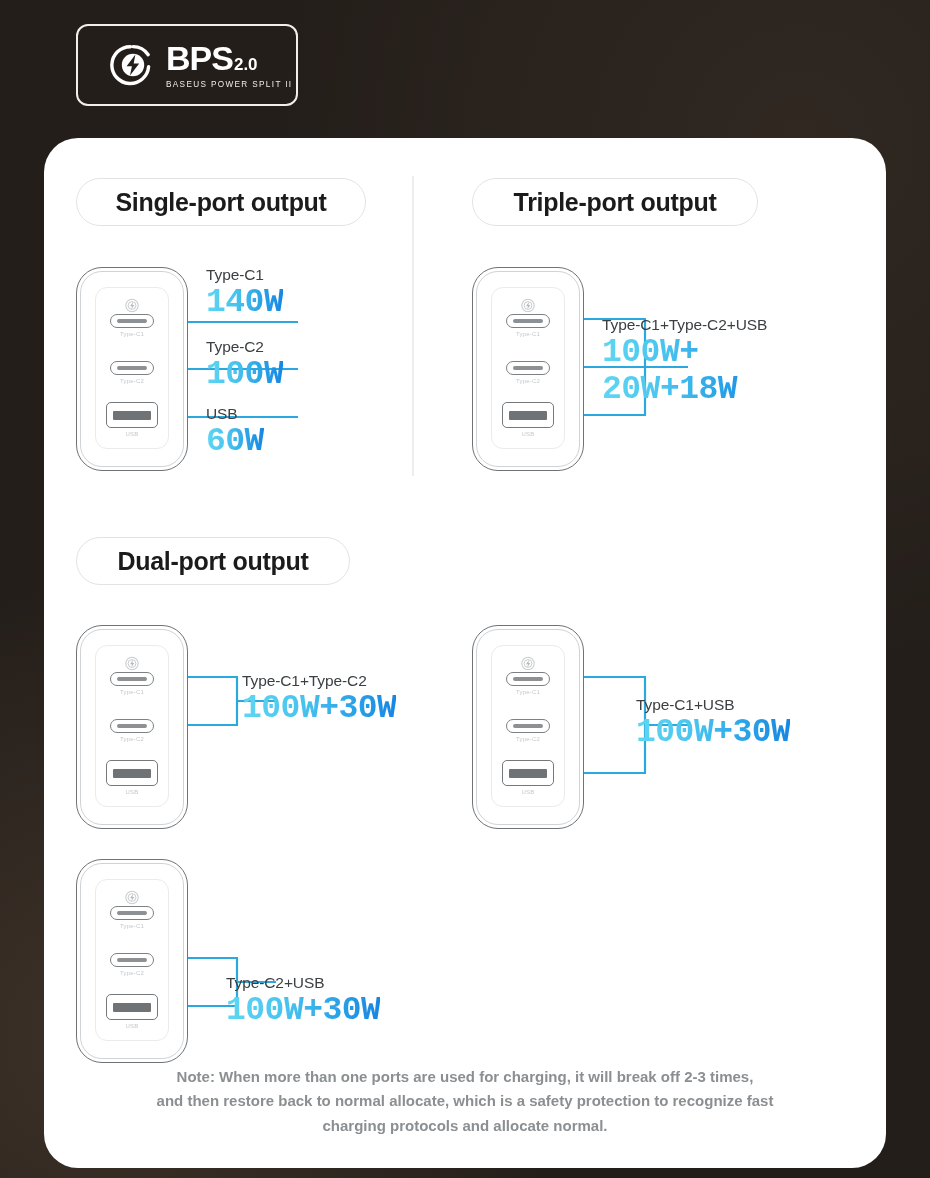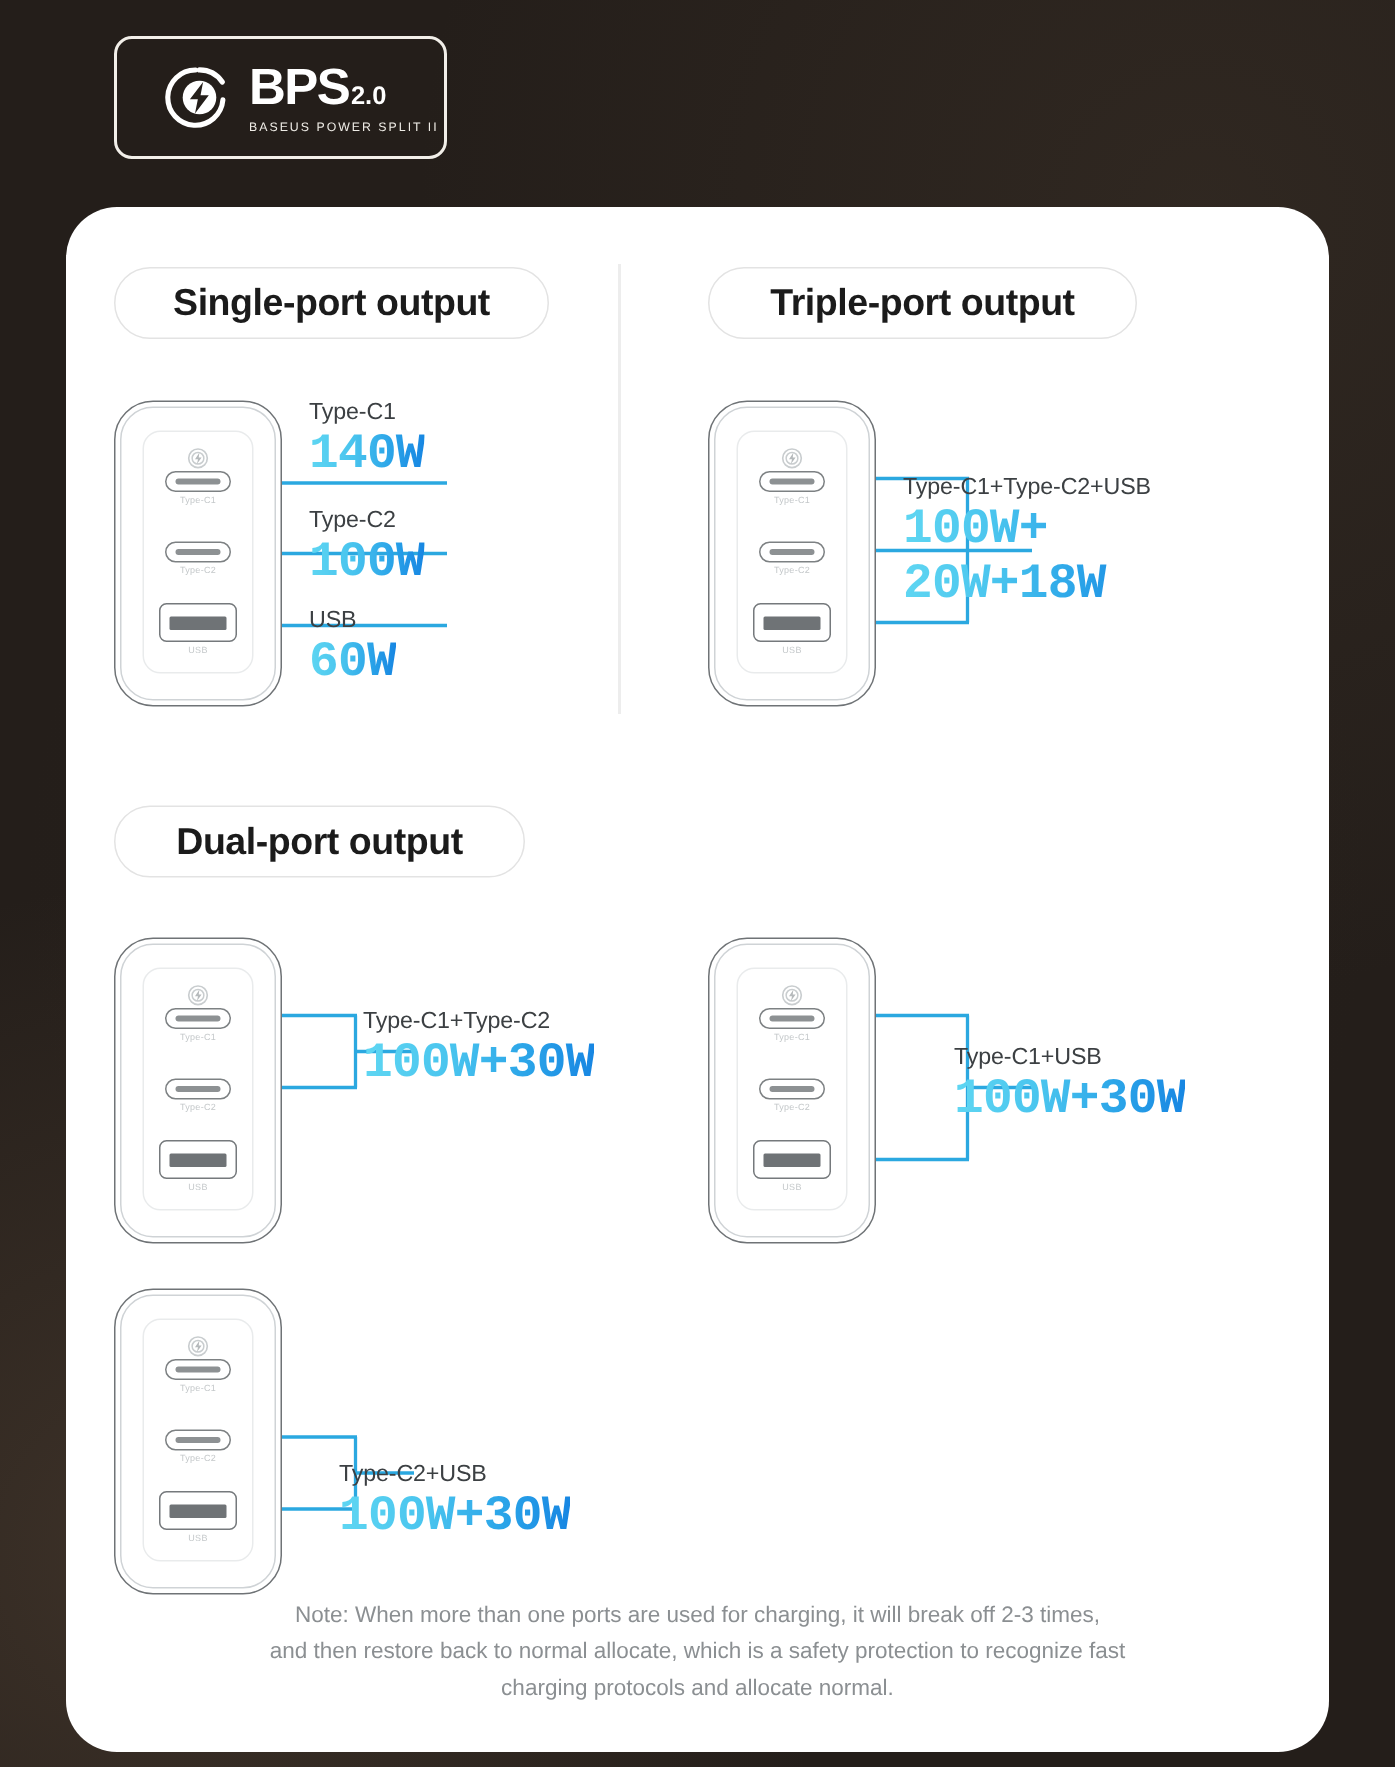--- a/index.html
+++ b/index.html
@@ -126,21 +126,21 @@
     -webkit-text-fill-color:transparent;color:transparent;font-family:Liberation Mono, monospace;
   }
   .ro-value.two-line{line-height:1.12;}
 
   
   .note{
     position:absolute;left:0;right:0;bottom:30px;
     text-align:center;color:#8b8f92;font-size:15px;line-height:1.62;
     padding:0 54px;box-sizing:border-box;
   }
-  .note div{white-space:nowrap;}
+  .note div{white-space:nowrap;font-weight:bold;}
 </style>
 </head>
 <body>
 
 <div class="bg-texture"></div>
 
 <div class="logo-badge">
   <span class="logo-mark">
     <svg viewBox="0 0 46 46" width="46" height="46">
       <path d="M23 4.6a18.4 18.4 0 0 1 15.2 8.1" fill="none" stroke="#fff" stroke-width="3.4" stroke-linecap="round"></path>

